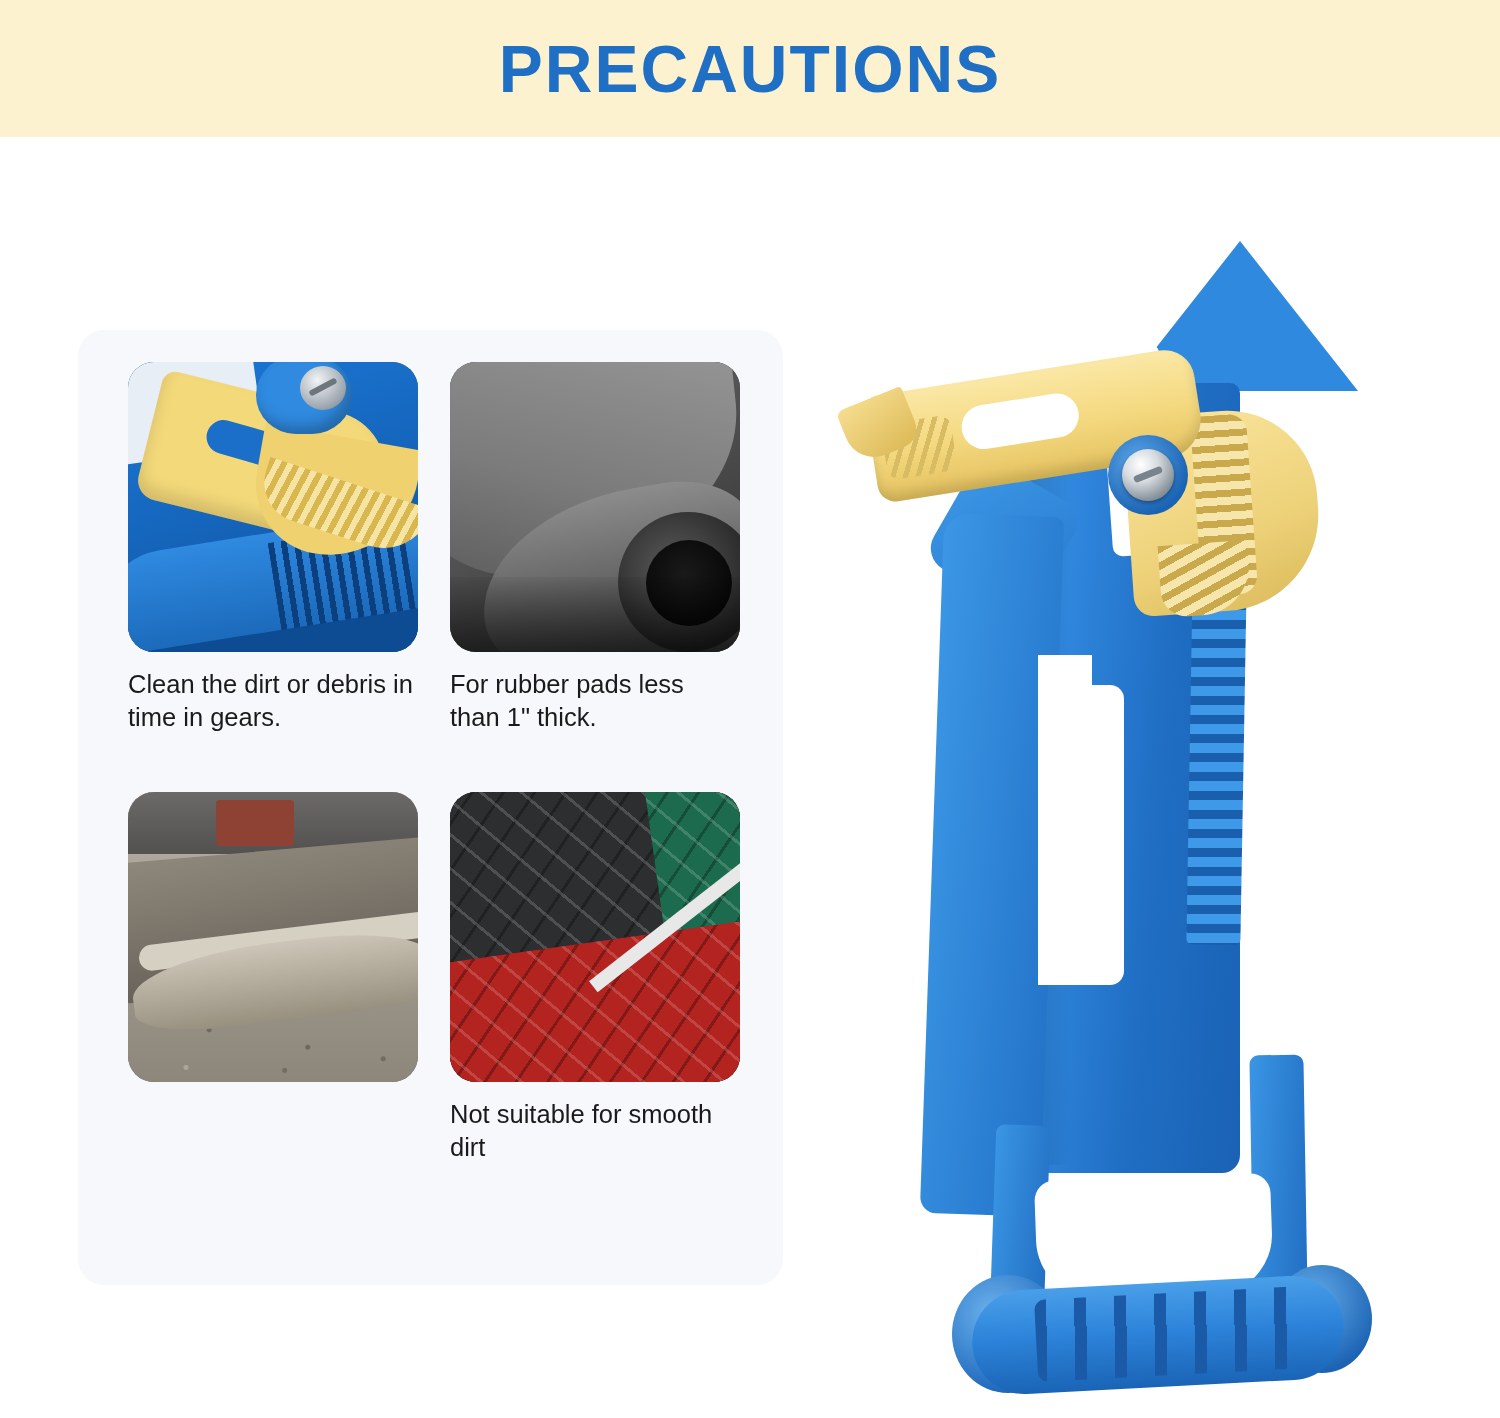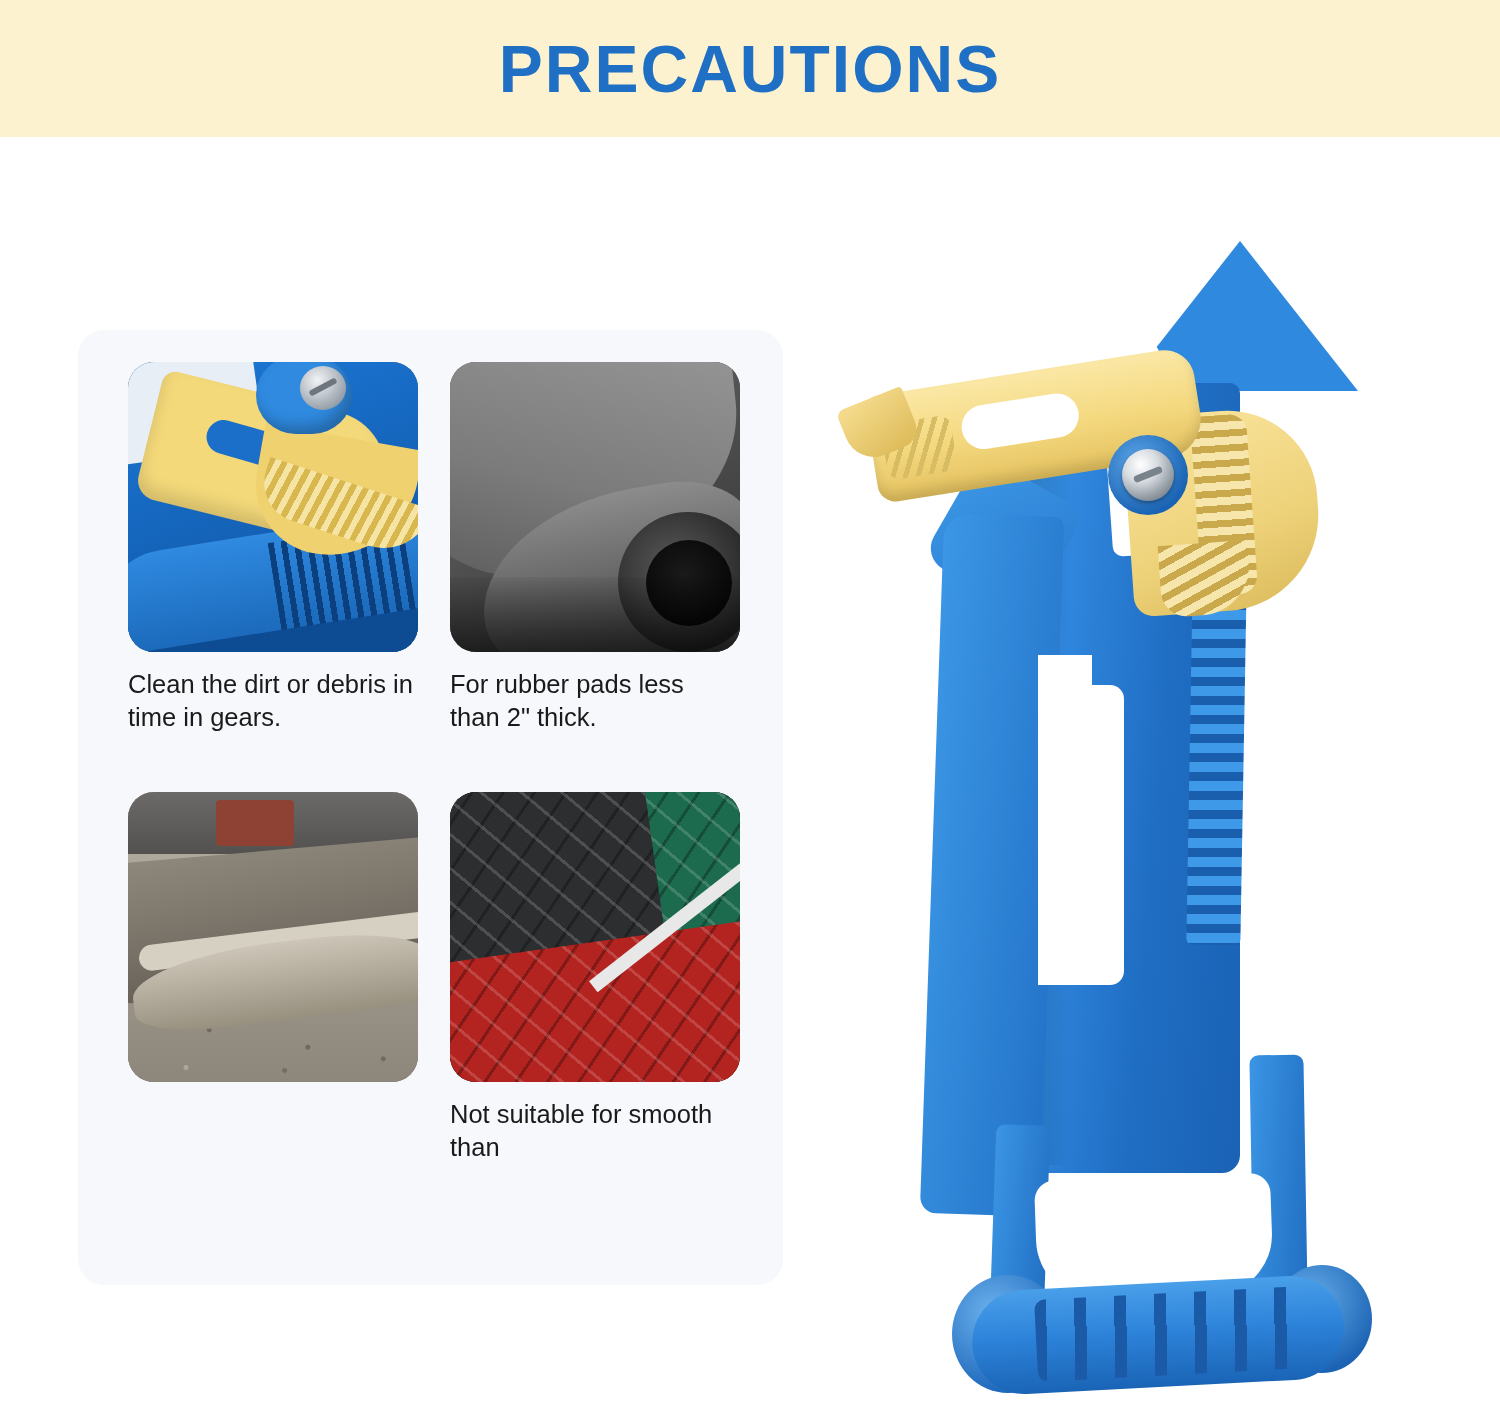--- a/index.html
+++ b/index.html
@@ -386,21 +386,21 @@
 
     <div class="cell c1">
       <div class="thumb">
         <div class="t2-bg"></div>
         <div class="t2-sheet"></div>
         <div class="t2-fold"></div>
         <div class="t2-pipe"></div>
         <div class="t2-pipe-in"></div>
         <div class="t2-shadow"></div>
       </div>
-      <div class="caption">For rubber pads less than 2" thick.</div>
+      <div class="caption">For rubber pads less than 1" thick.</div>
     </div>
 
     <div class="cell c2">
       <div class="thumb">
         <div class="t3-bg"></div>
         <div class="t3-speck"></div>
         <div class="t3-top"></div>
         <div class="t3-red"></div>
         <div class="t3-mat"></div>
         <div class="t3-edge"></div>
@@ -415,21 +415,21 @@
             <div class="dp"></div>
           </div>
         <div class="plate t4-black">
             <div class="dp"></div>
           </div>
         <div class="plate t4-red">
             <div class="dp"></div>
           </div>
         <div class="t4-white"></div>
       </div>
-      <div class="caption">Not suitable for smooth than</div>
+      <div class="caption">Not suitable for smooth dirt</div>
     </div>
 
   </div>
 </div>
 
 <div class="product-stage">
   <div class="p-body">
     <div class="frame-point"></div>
     <div class="frame-main"></div>
     <div class="frame-inner-dark"></div>

